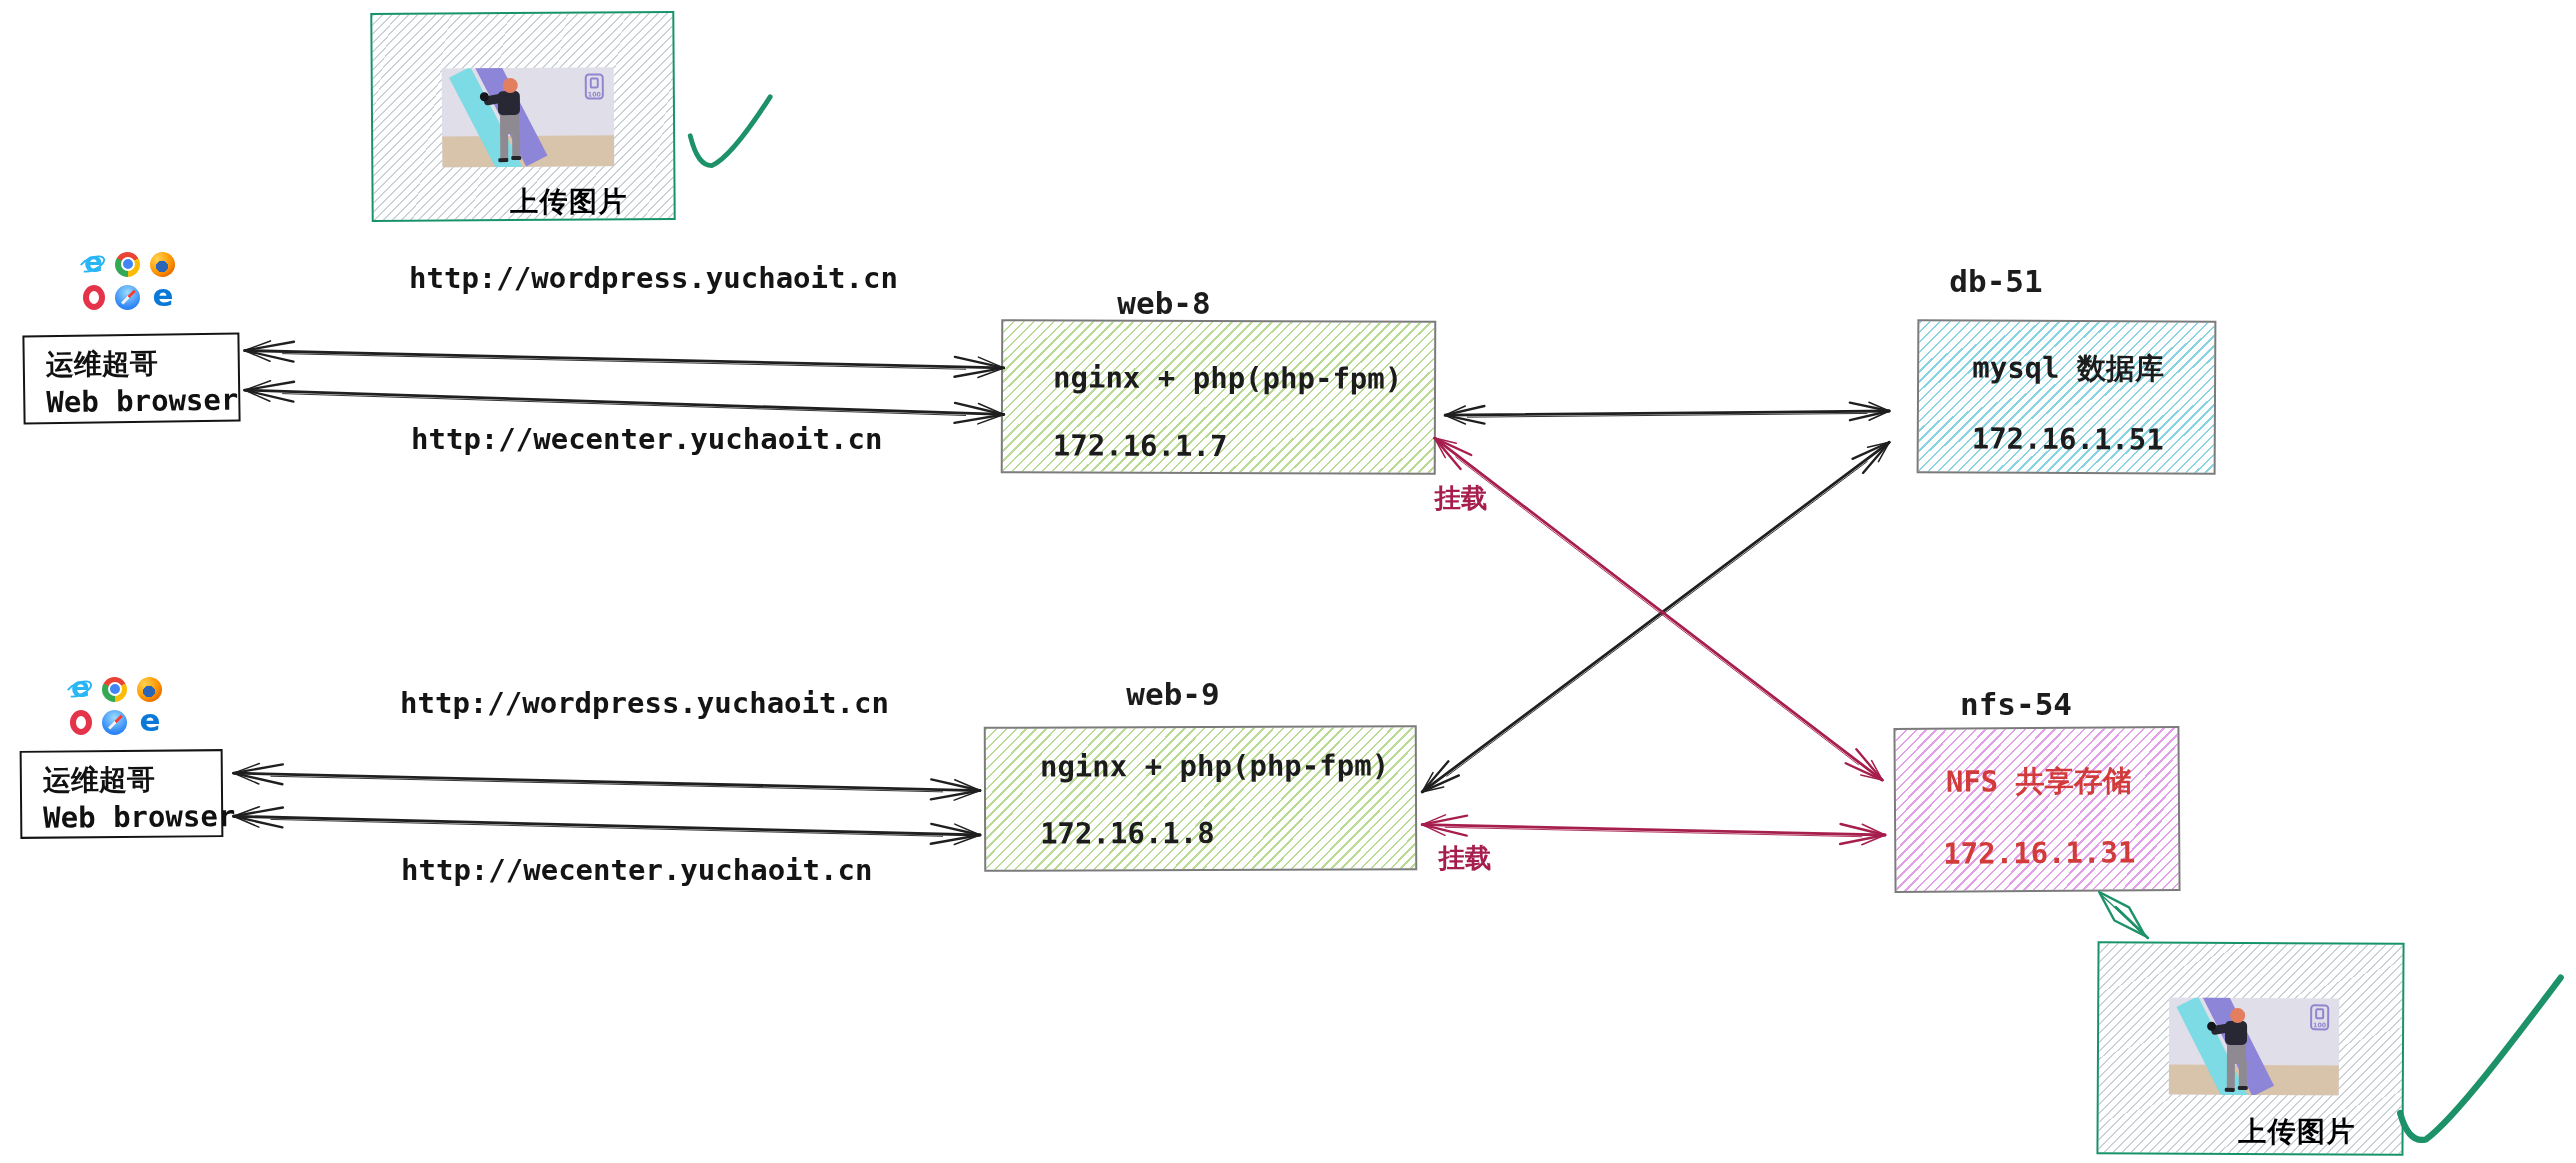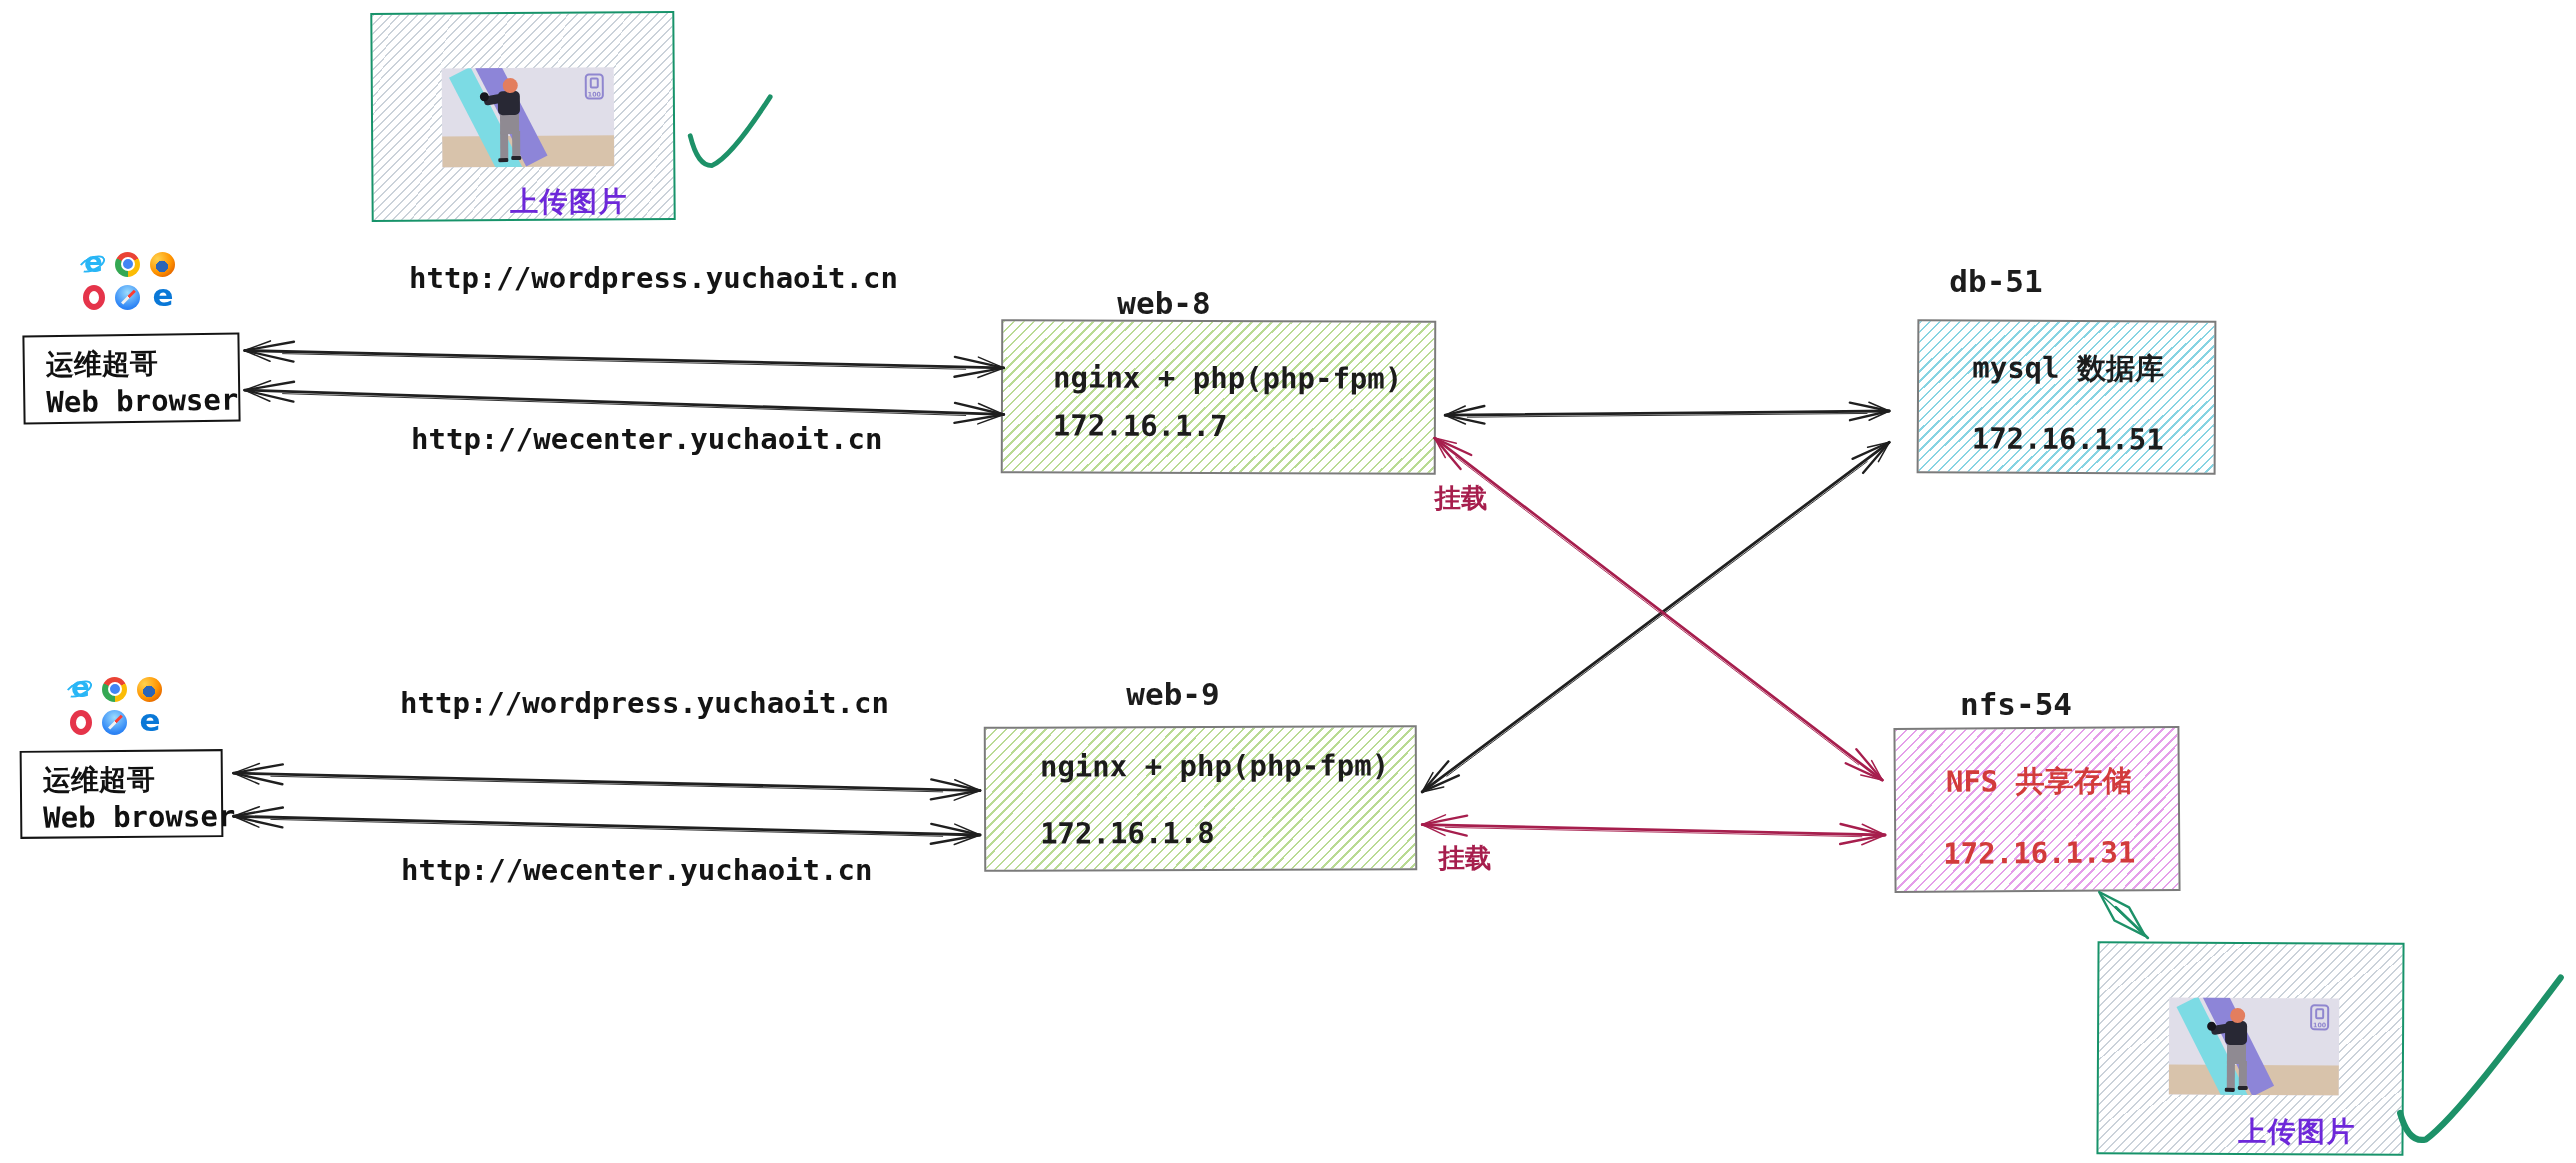--- a/index.html
+++ b/index.html
@@ -19,21 +19,21 @@
   .boxline{position:absolute;font:bold 29px "DejaVu Sans Mono","Liberation Mono",monospace;
        color:#1c1c1c;transform:translateY(-50%);white-space:nowrap;}
   .boxline.center{transform:translate(-50%,-50%);}
   .red-ink{color:#d23b3b;}
   .url{position:absolute;font:bold 29px "DejaVu Sans Mono","Liberation Mono",monospace;
        color:#141414;transform:translateY(-50%);white-space:nowrap;}
   .client .l1{position:absolute;left:21px;font:bold 28px "DejaVu Sans","Liberation Sans",sans-serif;color:#111;transform:translateY(-50%);white-space:nowrap;}
   .client .l2{position:absolute;left:21px;font:bold 29px "DejaVu Sans Mono","Liberation Mono",monospace;color:#111;transform:translateY(-50%);white-space:nowrap;}
   .mount{position:absolute;font:bold 26.4px "DejaVu Sans","Liberation Sans",sans-serif;color:#a61e4d;
        transform:translate(-50%,-50%);white-space:nowrap;}
-  .caption{position:absolute;font:bold 28px "DejaVu Sans","Liberation Sans",sans-serif;color:#6d28d9;
+  .caption{position:absolute;font:bold 28px "DejaVu Sans","Liberation Sans",sans-serif;color:#000000;
        transform:translate(-50%,-50%);white-space:nowrap;letter-spacing:1.4px;}
   
   .photo{position:absolute;overflow:hidden;background:#e0dee9;}
   .ph-floor{position:absolute;left:0;right:0;bottom:0;height:31%;background:#d8c3ab;}
   .ph-stripe{position:absolute;width:23.6px;height:118px;transform:rotate(-27deg);transform-origin:50% 0;}
   .ph-stripe.purple{left:29px;top:-12.5px;background:#8d85d8;}
   .ph-stripe.cyan{left:5.6px;top:4.2px;background:#7cdbe4;}
   .ph-head{position:absolute;left:61px;top:9.7px;width:15.3px;height:15.3px;border-radius:50%;background:#e37e5e;}
   .ph-body{position:absolute;left:56px;top:23px;width:21.5px;height:24px;border-radius:4.9px;background:#282834;}
   .ph-arm{position:absolute;left:42px;top:27px;width:18px;height:9px;background:#282834;transform:rotate(-10deg);border-radius:3.5px;}
@@ -128,21 +128,21 @@
 </div>
 
 <div class="url" style="left:409px;top:278px;">http://wordpress.yuchaoit.cn</div>
 <div class="url" style="left:411px;top:439px;">http://wecenter.yuchaoit.cn</div>
 <div class="url" style="left:400px;top:703px;">http://wordpress.yuchaoit.cn</div>
 <div class="url" style="left:401px;top:870px;">http://wecenter.yuchaoit.cn</div>
 
 <div class="server-title" style="left:1164px;top:285px;">web-8</div>
 <div class="sbox server hatch-green" style="left:1001px;top:320px;width:435px;height:154px;transform:rotate(0.2deg);">
   <div class="boxline" style="left:50px;top:56px;">nginx + php(php-fpm)</div>
-  <div class="boxline" style="left:50px;top:104px;">172.16.1.7</div>
+  <div class="boxline" style="left:50px;top:124px;">172.16.1.7</div>
 </div>
 
 <div class="server-title" style="left:1173px;top:676px;">web-9</div>
 <div class="sbox server hatch-green" style="left:984px;top:726px;width:433px;height:145px;transform:rotate(-0.2deg);">
   <div class="boxline" style="left:54px;top:38px;">nginx + php(php-fpm)</div>
   <div class="boxline" style="left:54px;top:105px;">172.16.1.8</div>
 </div>
 
 <div class="server-title" style="left:1996px;top:263px;">db-51</div>
 <div class="sbox server hatch-blue" style="left:1917px;top:320px;width:299px;height:154px;transform:rotate(0.3deg);">

